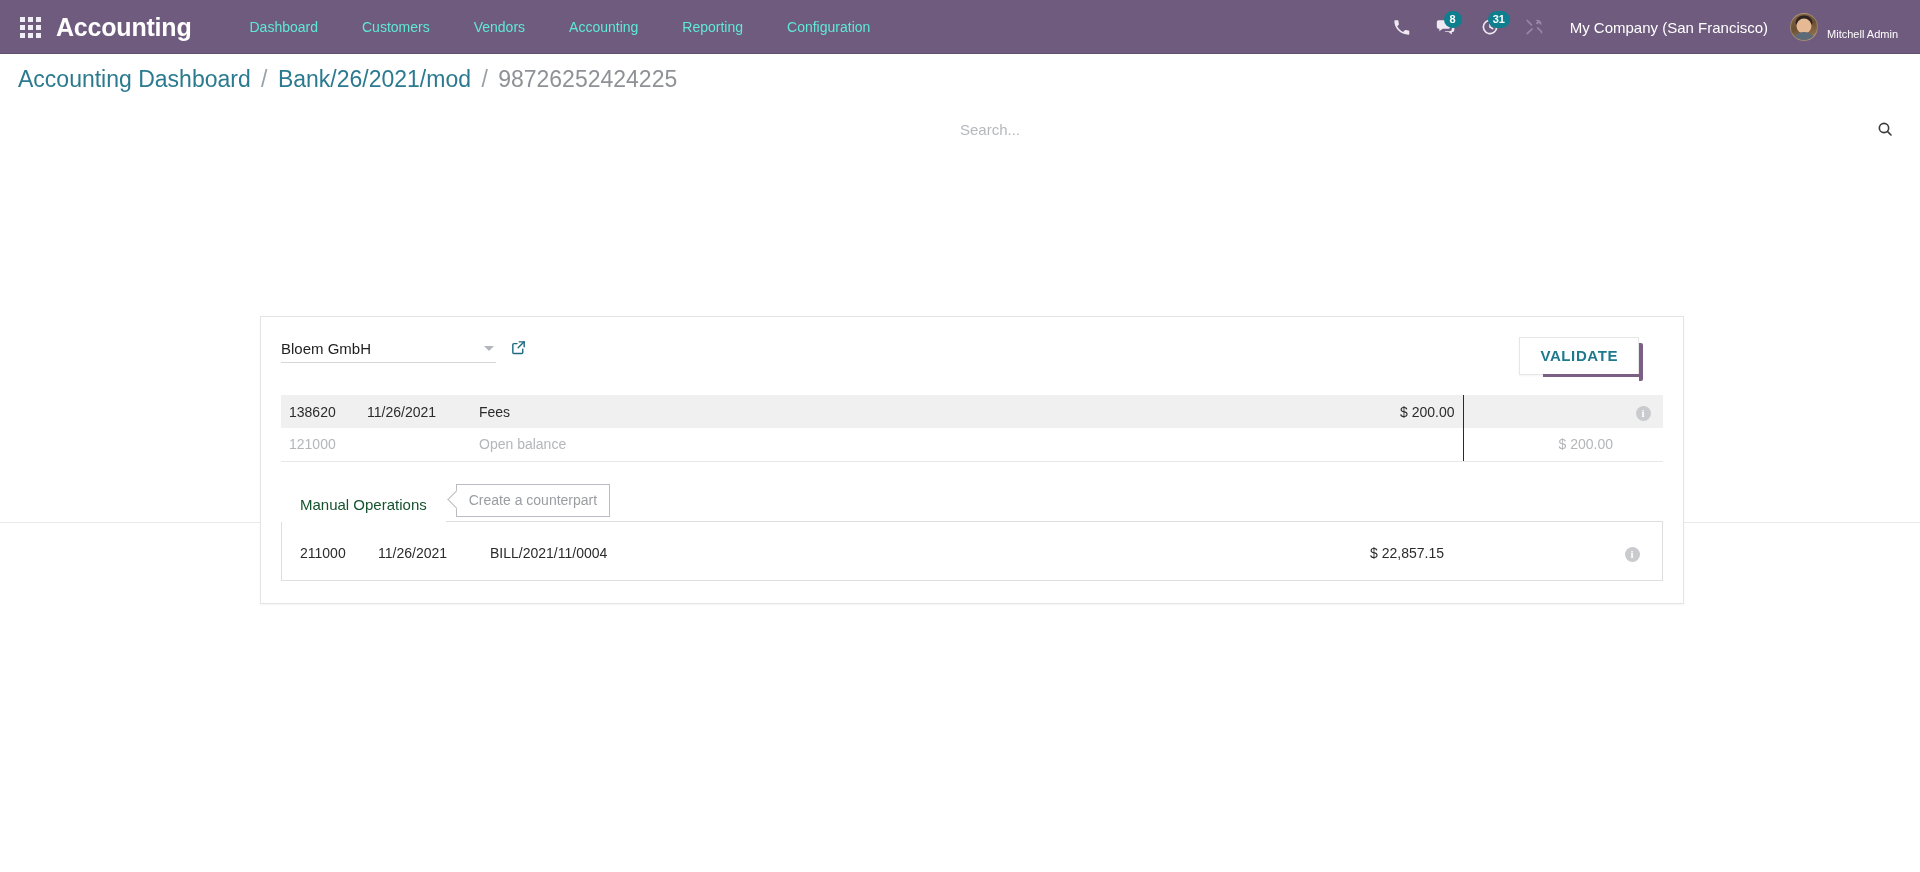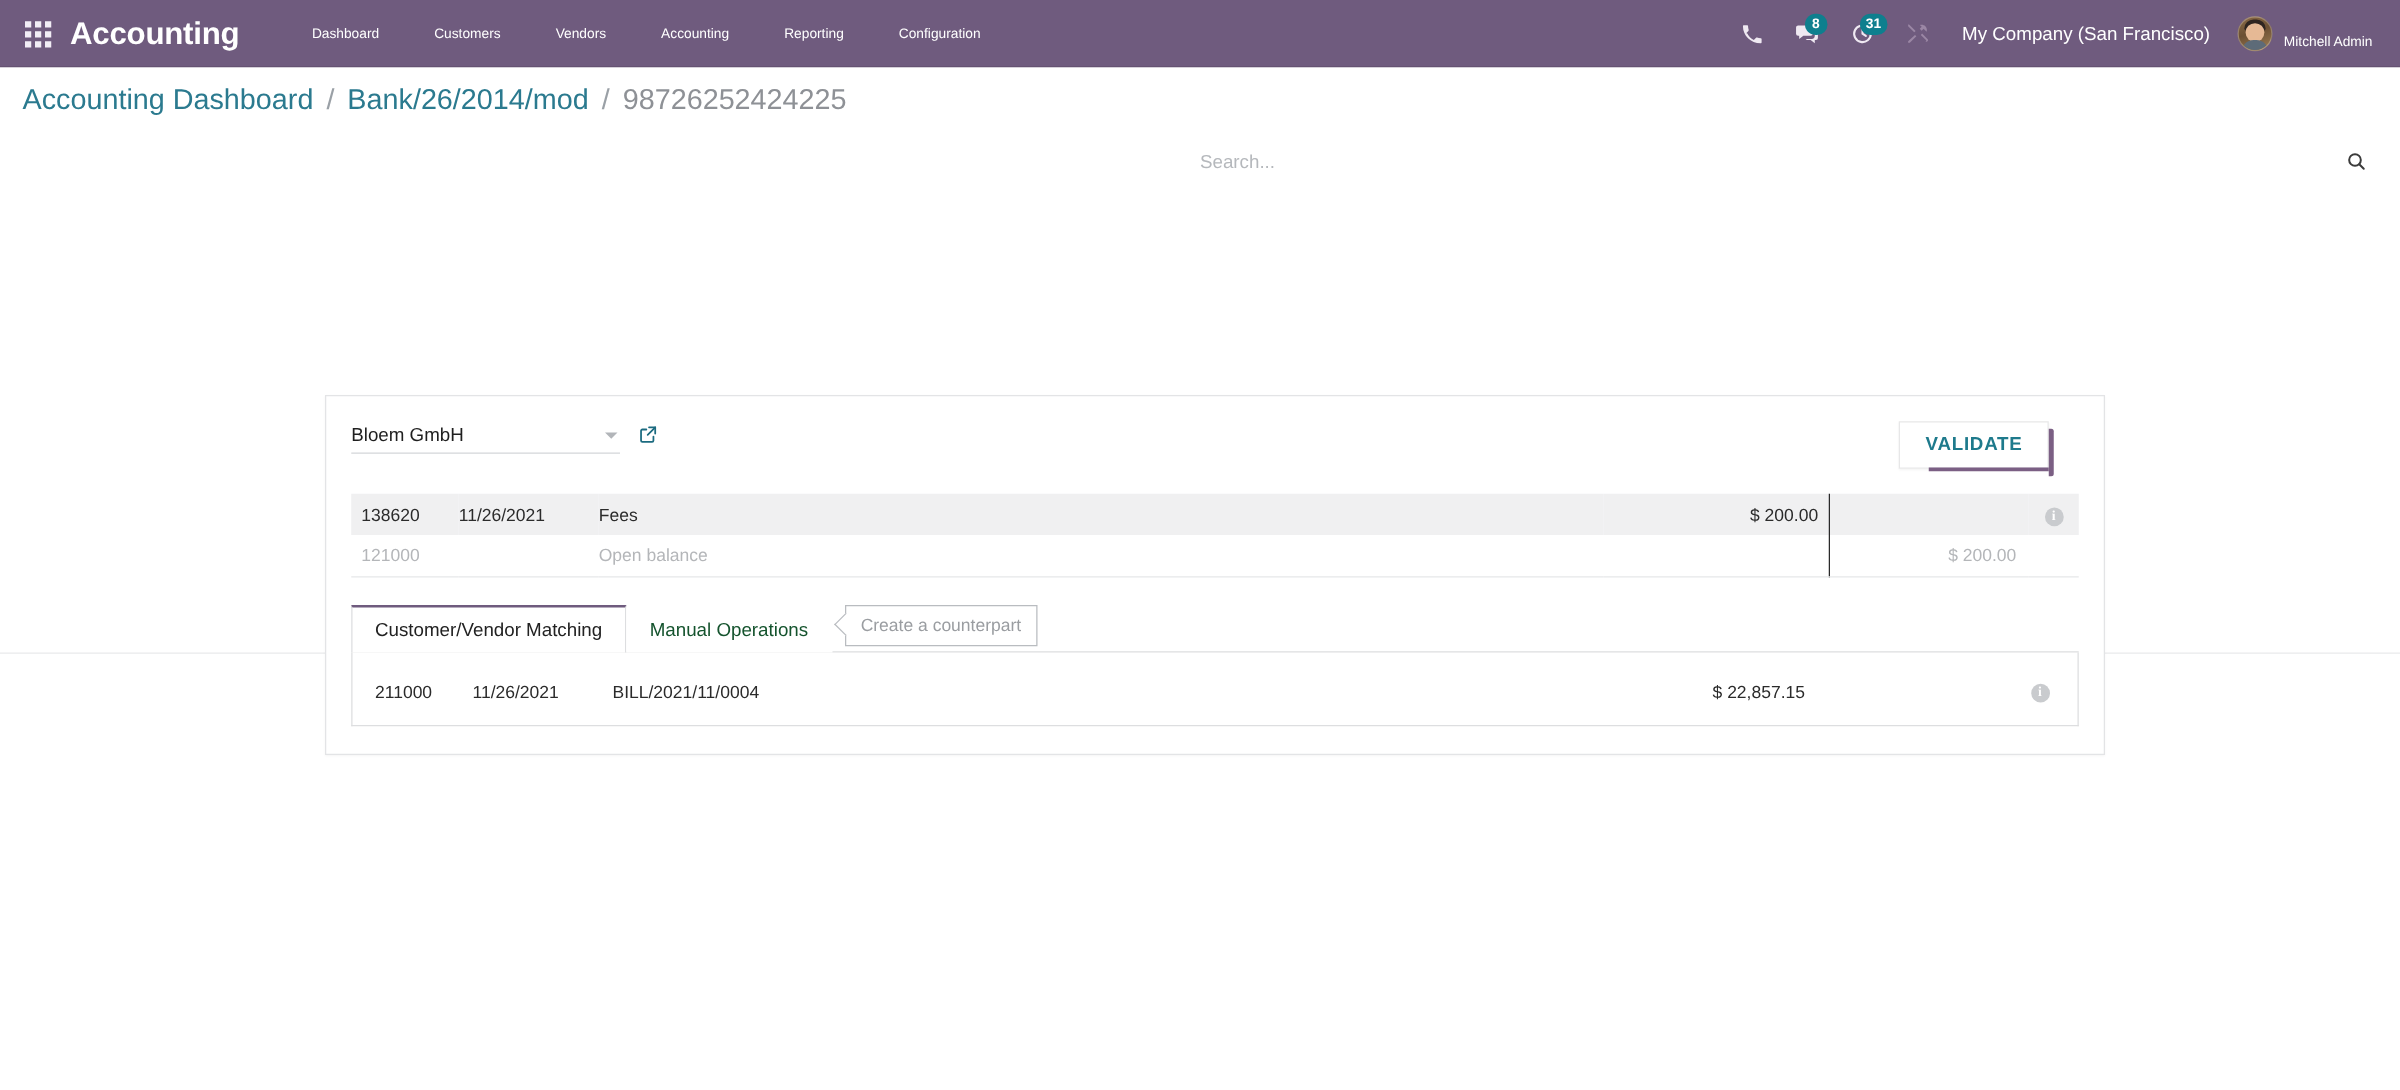--- a/index.html
+++ b/index.html
@@ -53,22 +53,22 @@
     color: #ffffff;
     margin-left: 6px;
     margin-right: 36px;
     white-space: nowrap;
     cursor: pointer;
     line-height: 1;
   }
 
   .nav-items { display: flex; align-items: center; gap: 0; }
   .nav-item {
-    color: #ffffff;
-    font-size: 11px;
+    color: #5eead4;
+    font-size: 14px;
     padding: 8px 22px;
     white-space: nowrap;
     cursor: pointer;
     line-height: 1;
     border-radius: 3px;
   }
 
   .nav-right {
     margin-left: auto;
     display: flex;
@@ -502,21 +502,21 @@
     </div>
   </div>
 </div>
 
 <div id="control-panel">
 
   <div class="cp-row">
     <div class="breadcrumb">
       <span class="bc-link">Accounting Dashboard</span>
       <span class="bc-sep">/</span>
-      <span class="bc-link">Bank/26/2014/mod</span>
+      <span class="bc-link">Bank/26/2021/mod</span>
       <span class="bc-sep">/</span>
       <span class="bc-active">98726252424225</span>
     </div>
   </div>
 
   <div class="searchview">
     <input class="search-input" type="text" placeholder="Search..." style="">
     <div class="search-btn">
       <svg width="16" height="16" viewBox="0 0 24 24" fill="none" stroke="currentColor" stroke-width="2.4" stroke-linecap="round">
         <circle cx="10.5" cy="10.5" r="7"></circle>
@@ -573,21 +573,20 @@
         <td class="c-date"></td>
         <td class="c-label">Open balance</td>
         <td class="c-debit sep-v"></td>
         <td class="c-credit">$ 200.00</td>
         <td class="c-info"></td>
       </tr>
     </tbody>
       </table>
 
     <div class="tabs-bar">
-      <div class="tab active">Customer/Vendor Matching</div>
       <div class="tab">Manual Operations</div>
       <div class="counterpart-callout">Create a counterpart</div>
     </div>
 
     <div class="match-panel">
 
 
       <table class="match-table">
         <tbody>
             <tr class="match-row">

